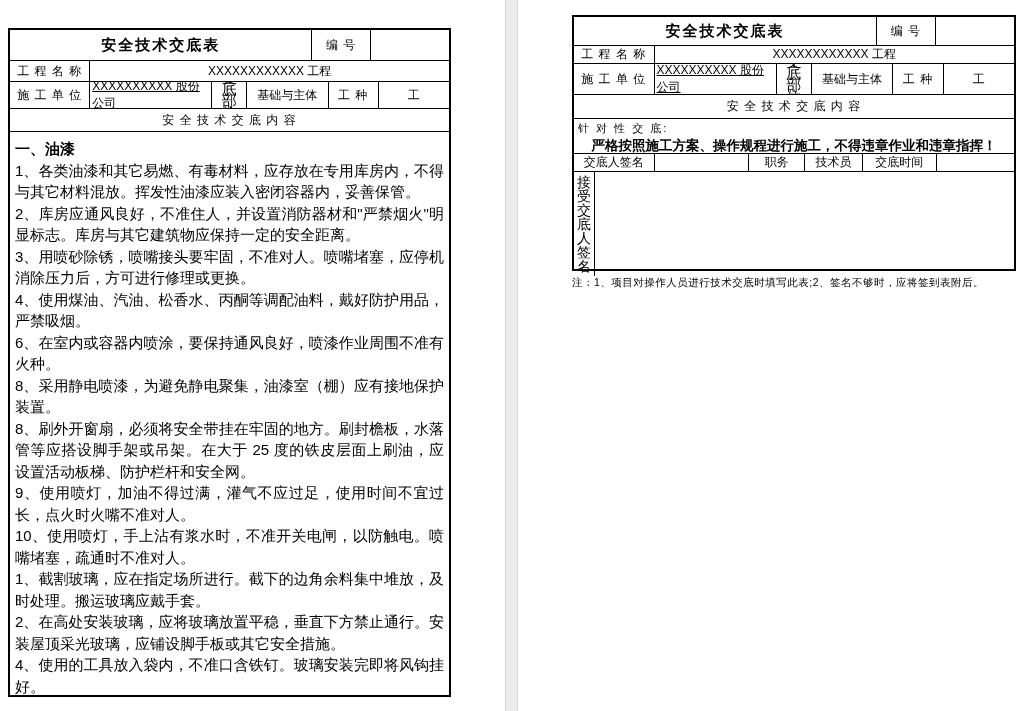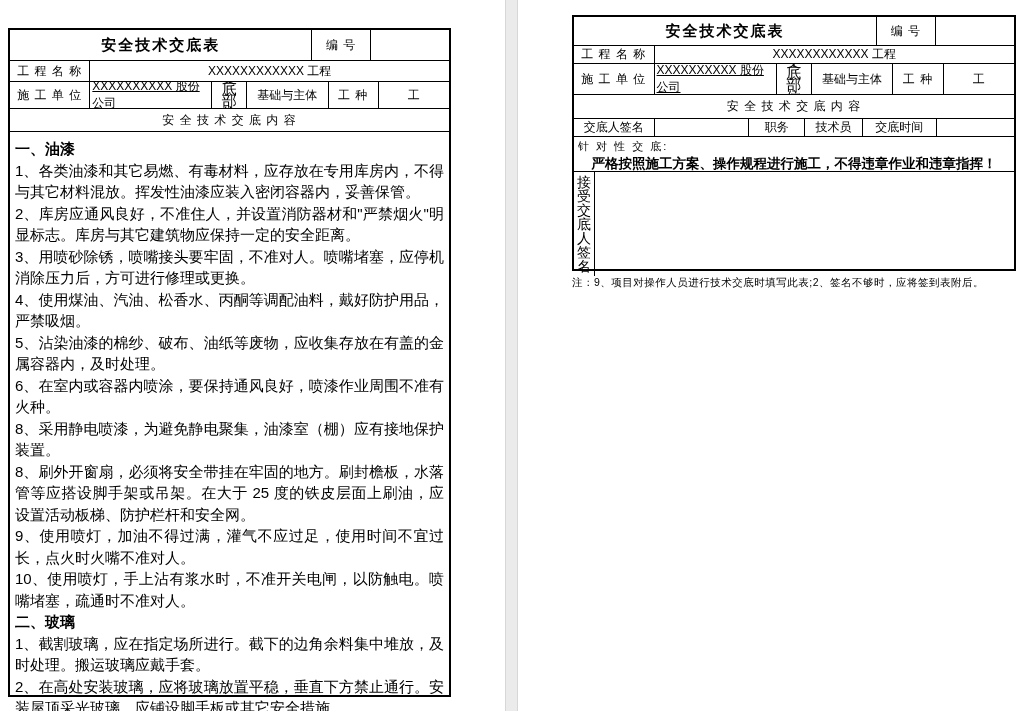--- a/index.html
+++ b/index.html
@@ -111,27 +111,25 @@
     <div class="row r-chead">
       <div class="cell lbl" style="width:100%;">安 全 技 术 交 底 内 容</div>
     </div>
     <div class="row">
       <div class="cell content-cell" style="width:100%;">
         <p class="h">一、油漆</p>
         <p>1、各类油漆和其它易燃、有毒材料，应存放在专用库房内，不得与其它材料混放。挥发性油漆应装入密闭容器内，妥善保管。</p>
         <p>2、库房应通风良好，不准住人，并设置消防器材和"严禁烟火"明显标志。库房与其它建筑物应保持一定的安全距离。</p>
         <p>3、用喷砂除锈，喷嘴接头要牢固，不准对人。喷嘴堵塞，应停机消除压力后，方可进行修理或更换。</p>
         <p>4、使用煤油、汽油、松香水、丙酮等调配油料，戴好防护用品，严禁吸烟。</p>
-        <p>5、沾染油漆的棉纱、破布、油纸等废物，应收集存放在有盖的金属容器内，及时处理。</p>
         <p>6、在室内或容器内喷涂，要保持通风良好，喷漆作业周围不准有火种。</p>
         <p>8、采用静电喷漆，为避免静电聚集，油漆室（棚）应有接地保护装置。</p>
         <p>8、刷外开窗扇，必须将安全带挂在牢固的地方。刷封檐板，水落管等应搭设脚手架或吊架。在大于 25 度的铁皮层面上刷油，应设置活动板梯、防护栏杆和安全网。</p>
         <p>9、使用喷灯，加油不得过满，灌气不应过足，使用时间不宜过长，点火时火嘴不准对人。</p>
         <p>10、使用喷灯，手上沾有浆水时，不准开关电闸，以防触电。喷嘴堵塞，疏通时不准对人。</p>
-        <p class="h">二、玻璃</p>
         <p>1、截割玻璃，应在指定场所进行。截下的边角余料集中堆放，及时处理。搬运玻璃应戴手套。</p>
         <p>2、在高处安装玻璃，应将玻璃放置平稳，垂直下方禁止通行。安装屋顶采光玻璃，应铺设脚手板或其它安全措施。</p>
         <p>4、使用的工具放入袋内，不准口含铁钉。玻璃安装完即将风钩挂好。</p>
       </div>
     </div>
   </div>
 </div>
 
 <div class="sheet sheet-right">
   <div class="tbl">
@@ -148,33 +146,33 @@
       <div class="cell c-lbl lbl">施 工 单 位</div>
       <div class="cell c-unitval">XXXXXXXXXX 股份公司</div>
       <div class="cell c-part small2line">交底部位</div>
       <div class="cell c-partval">基础与主体</div>
       <div class="cell c-wt lbl">工 种</div>
       <div class="cell c-wtval">工</div>
     </div>
     <div class="row r2-chead">
       <div class="cell lbl" style="width:100%;">安 全 技 术 交 底 内 容</div>
     </div>
+    <div class="row r2-target">
+      <div class="cell target-cell" style="width:100%;">
+        <div class="target-label">针 对 性 交 底:</div>
+        <div class="target-text">严格按照施工方案、操作规程进行施工，不得违章作业和违章指挥！</div>
+      </div>
+    </div>
     <div class="row r2-sign">
       <div class="cell c-s1">交底人签名</div>
       <div class="cell c-s2"></div>
       <div class="cell c-s3">职务</div>
       <div class="cell c-s4">技术员</div>
       <div class="cell c-s5">交底时间</div>
       <div class="cell c-s6"></div>
     </div>
-    <div class="row r2-target">
-      <div class="cell target-cell" style="width:100%;">
-        <div class="target-label">针 对 性 交 底:</div>
-        <div class="target-text">严格按照施工方案、操作规程进行施工，不得违章作业和违章指挥！</div>
-      </div>
-    </div>
     <div class="row">
       <div class="cell v-cell">接受交底人签名</div>
       <div class="cell big-blank"></div>
     </div>
   </div>
-  <div class="note-line">注：9、项目对操作人员进行技术交底时填写此表;2、签名不够时，应将签到表附后。</div>
+  <div class="note-line">注：1、项目对操作人员进行技术交底时填写此表;2、签名不够时，应将签到表附后。</div>
 </div>
 
 </body></html>

